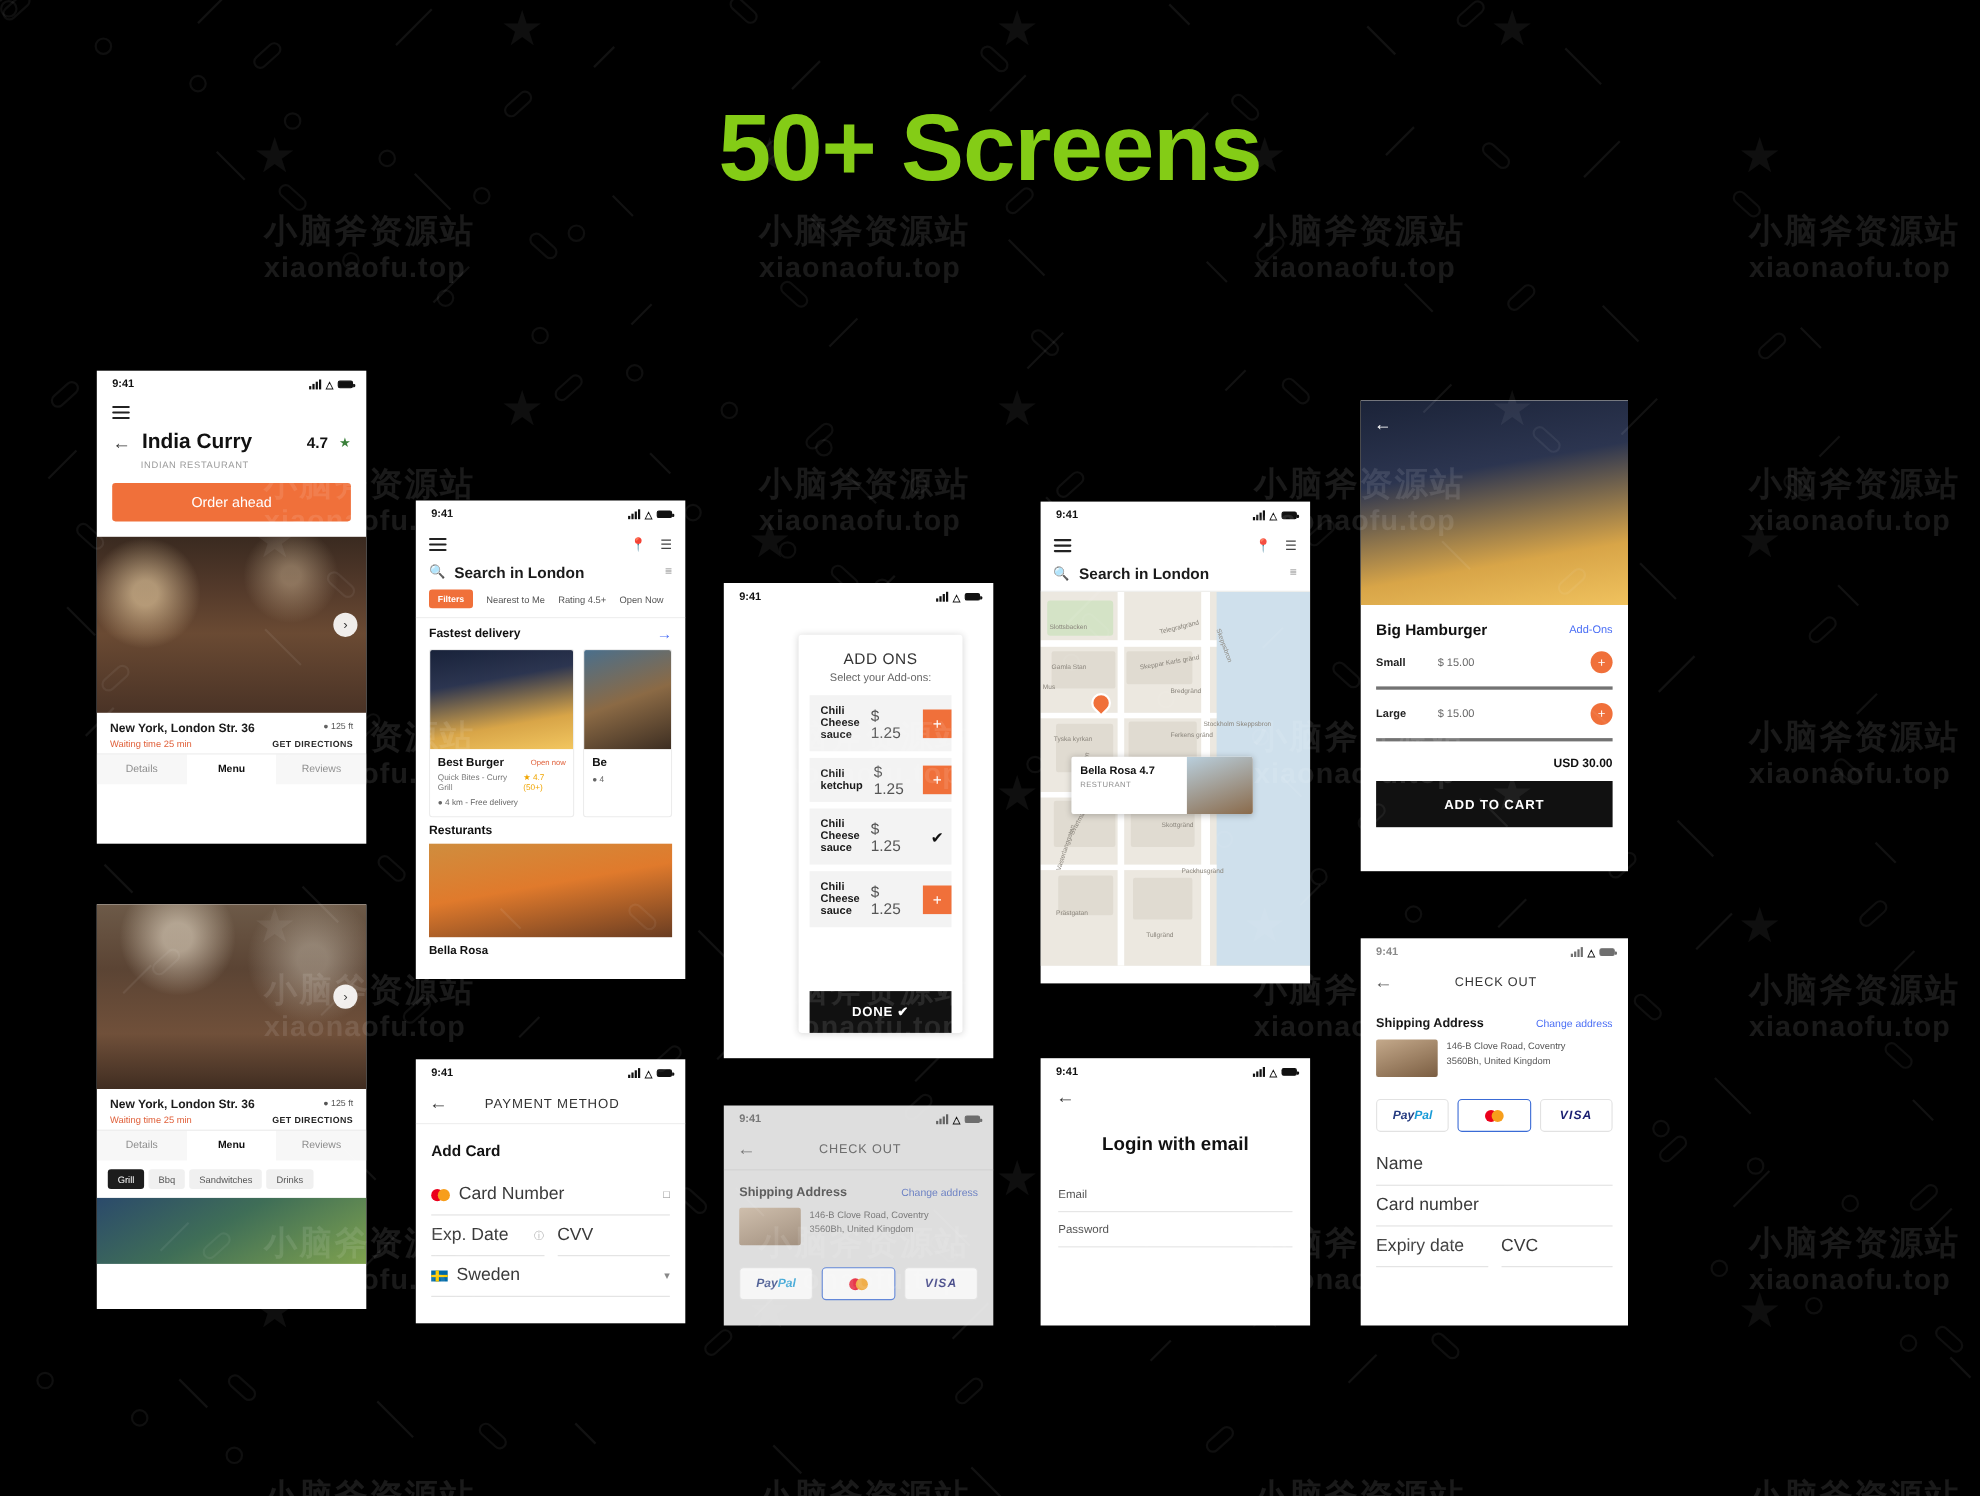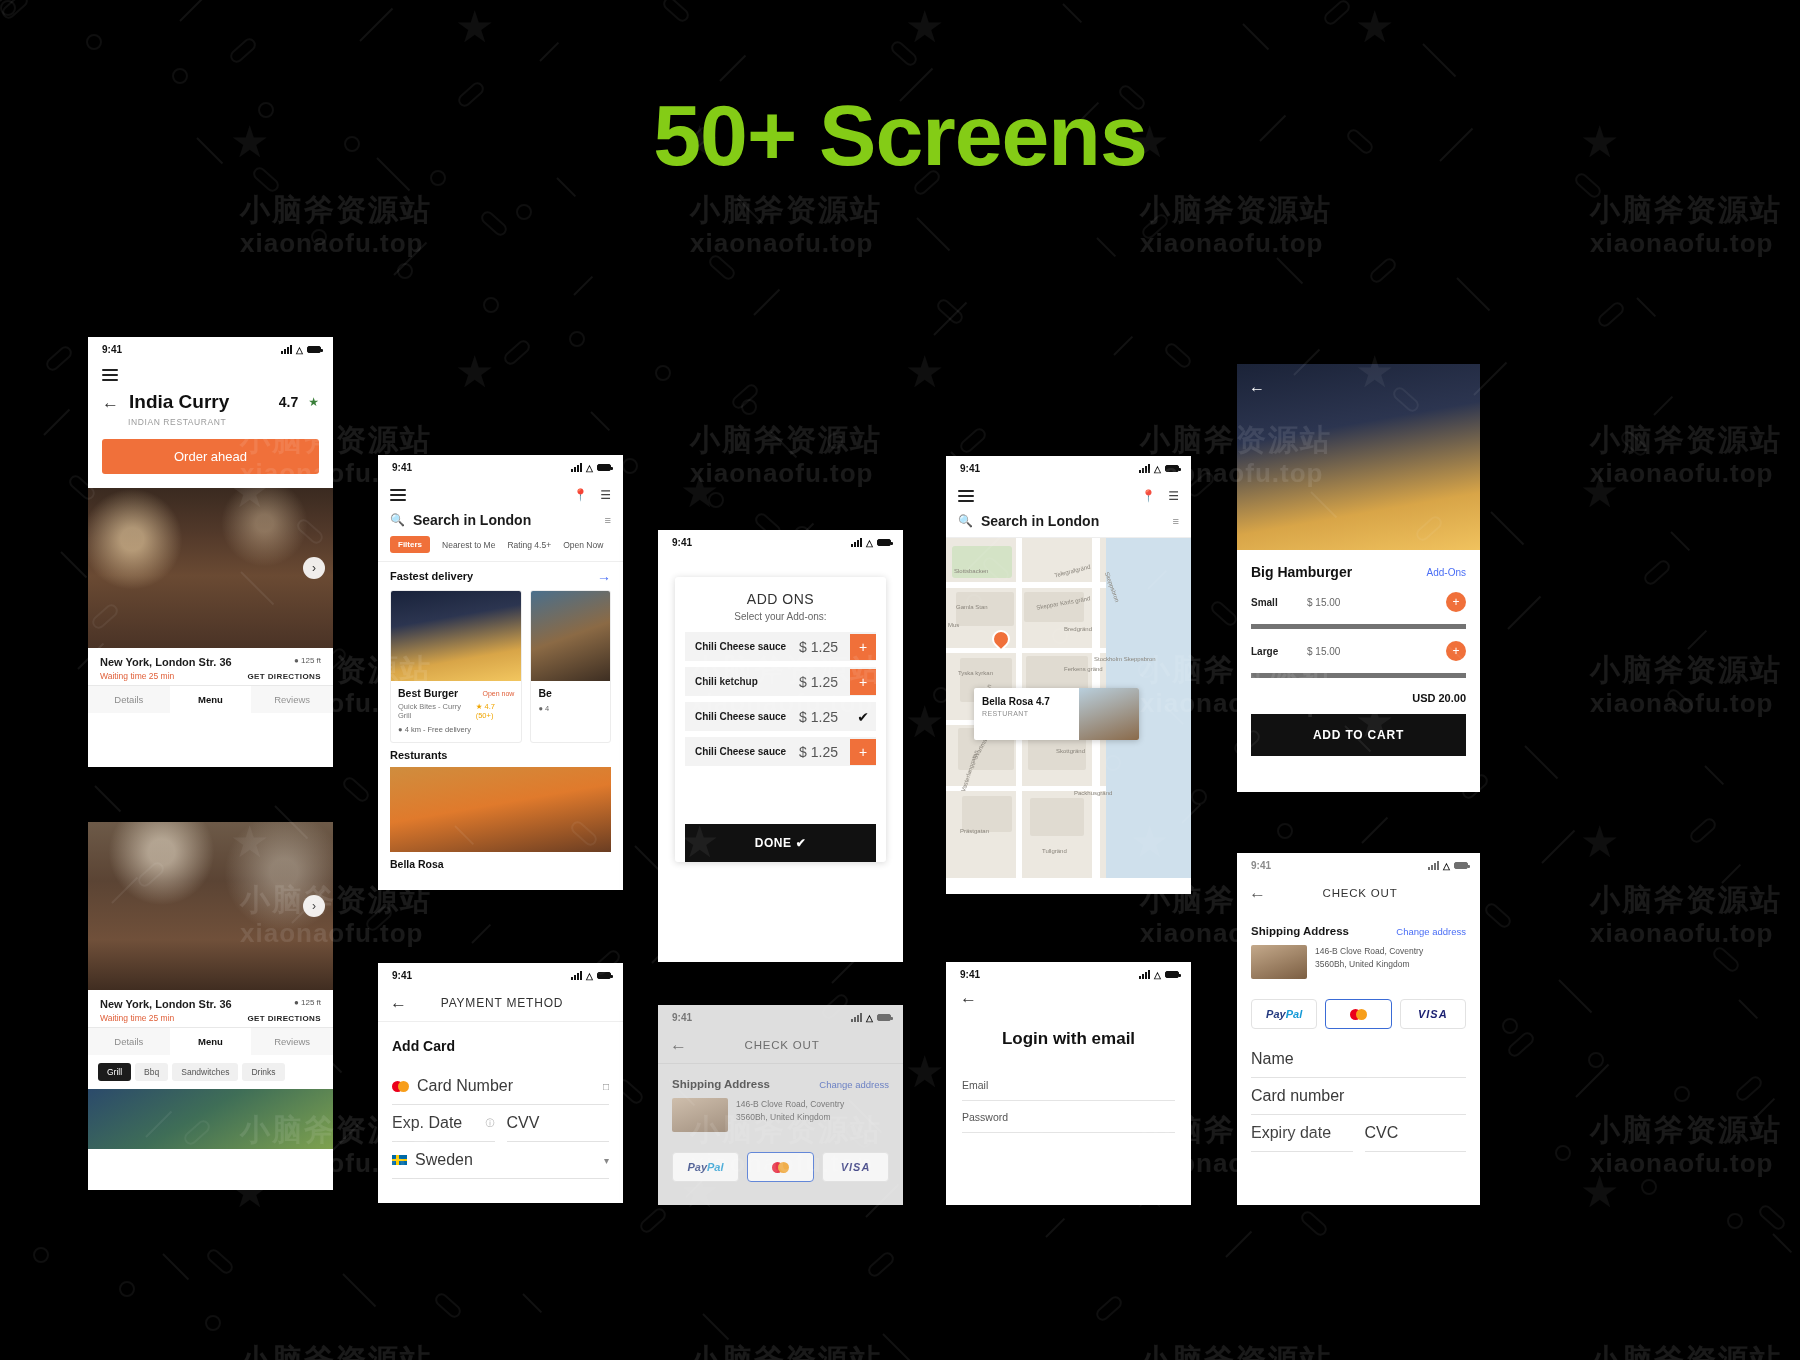--- a/index.html
+++ b/index.html
@@ -129,21 +129,21 @@
   .card { border:1px solid #ececec; border-radius:3px; overflow:hidden; background:#fff; }
   .card-info { padding:6px 7px 8px; }
   .card-t { display:flex; justify-content:space-between; align-items:center; }
   .card-name { font-size:10.5px; font-weight:700; color:#111; }
   .card-open { font-size:7px; color:#e0603a; }
   .card-s { font-size:7.5px; color:#777; margin-top:3px; display:flex; justify-content:space-between; }
   .card-rate { color:#f0a500; }
   .card-m { font-size:7.5px; color:#666; margin-top:5px; }
 
   
-  .modal-wrap { padding: 26px 17px 0; }
+  .modal-wrap { padding: 26px 28px 0; margin-left: 40px; }
   .modal {
     background:#fff; border-radius:3px; box-shadow:0 1px 7px rgba(0,0,0,.16);
     overflow:hidden;
   }
   .modal-title { text-align:center; font-size:14px; color:#333; padding:14px 0 4px; letter-spacing:.5px; }
   .modal-sub { text-align:center; font-size:10px; color:#666; padding-bottom:10px; }
   .addon { display:flex; align-items:center; background:#f3f3f3; margin:0 10px 6px; }
   .addon-n { flex:1; font-size:10px; font-weight:700; color:#1a1a1a; padding:9px 10px; }
   .addon-p { font-size:14px; color:#555; padding-right:12px; }
   .addon-b {
@@ -178,21 +178,21 @@
   .map-card-s { font-size:7px; color:#8d8d8d; margin-top:3px; letter-spacing:.4px; }
   .map-card-img { width:60px; background:linear-gradient(160deg,#b9cfdd,#8a6a4a); }
 
   
   .prod-img { background: linear-gradient(170deg,#1b2338 0%, #2c3550 35%, #d8a548 75%, #f0c25e 100%); position:relative; }
   .prod-back { position:absolute; top:14px; left:12px; color:#fff; font-size:16px; }
   .prod-body { padding:14px 14px 0; }
   .prod-head { display:flex; justify-content:space-between; align-items:center; }
   .prod-name { font-size:14px; font-weight:700; color:#111; }
   .prod-addon { font-size:10px; color:#4a6ef5; }
-  .size-row { display:flex; align-items:center; padding:12px 0; border-bottom:5px solid #737373; }
+  .size-row { display:flex; align-items:center; padding:12px 0; border-bottom:3px solid #737373; }
   .size-n { font-size:10px; font-weight:700; color:#222; width:56px; }
   .size-p { font-size:10px; color:#666; flex:1; }
   .size-b { width:20px; height:20px; border-radius:50%; background:#f0703a; color:#fff; display:flex; align-items:center; justify-content:center; font-size:12px; }
   .total { text-align:right; font-size:11px; font-weight:700; color:#111; padding:14px 0 10px; }
   .cart-btn { background:#111; color:#fff; text-align:center; padding:14px 0; font-size:12px; font-weight:700; letter-spacing:.8px; margin:0 14px 14px; }
 
   
   .pm-head { display:flex; align-items:center; padding:10px 12px; border-bottom:1px solid #eee; }
   .pm-title { flex:1; text-align:center; font-size:12px; color:#333; letter-spacing:.8px; margin-right:14px; }
   .pm-body { padding:16px 14px 0; }
@@ -798,21 +798,21 @@
     <div class="size-row">
       <span class="size-n">Small</span>
       <span class="size-p">$ 15.00</span>
       <span class="size-b">+</span>
     </div>
     <div class="size-row">
       <span class="size-n">Large</span>
       <span class="size-p">$ 15.00</span>
       <span class="size-b">+</span>
     </div>
-    <div class="total">USD 20.00</div>
+    <div class="total">USD 30.00</div>
   </div>
   <div class="cart-btn">ADD TO CART</div>
 </div>
 
 <div class="phone" style="left:378px; top:963px; width:245px; height:240px;">
   <div class="statusbar">
     <span>9:41</span>
     <span class="sb-right">
       <span class="sig">
           <i></i>

